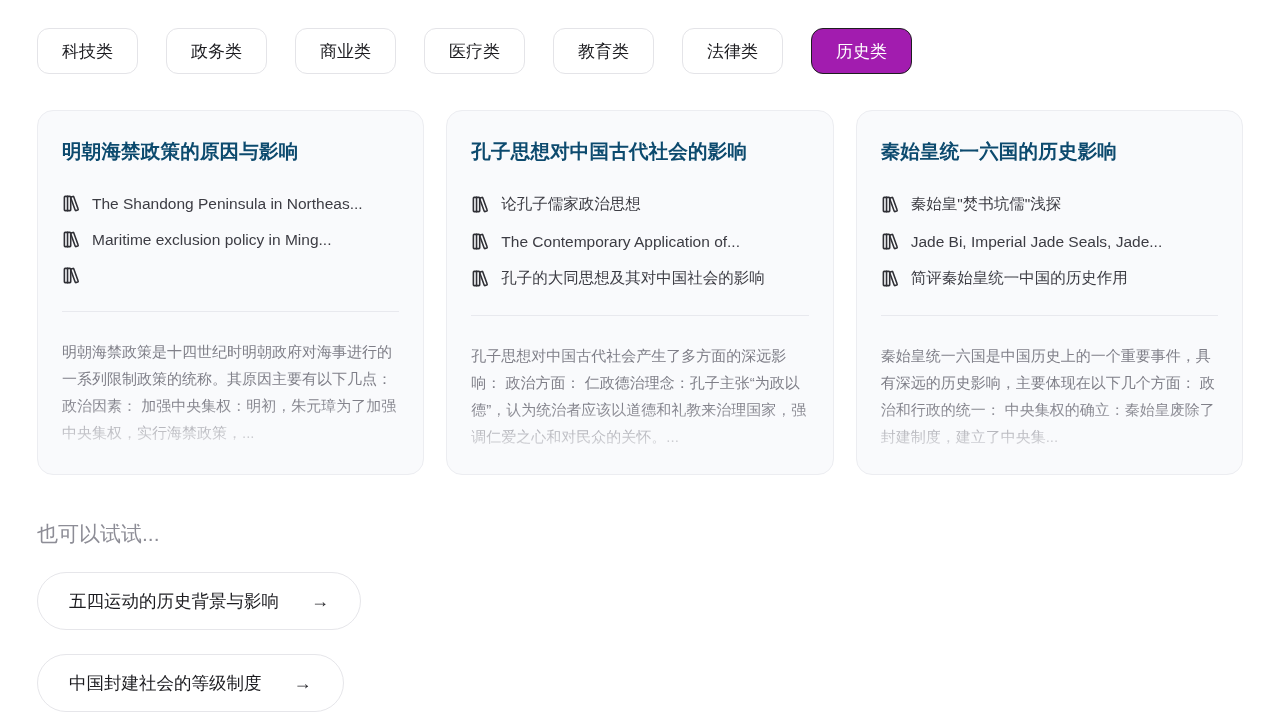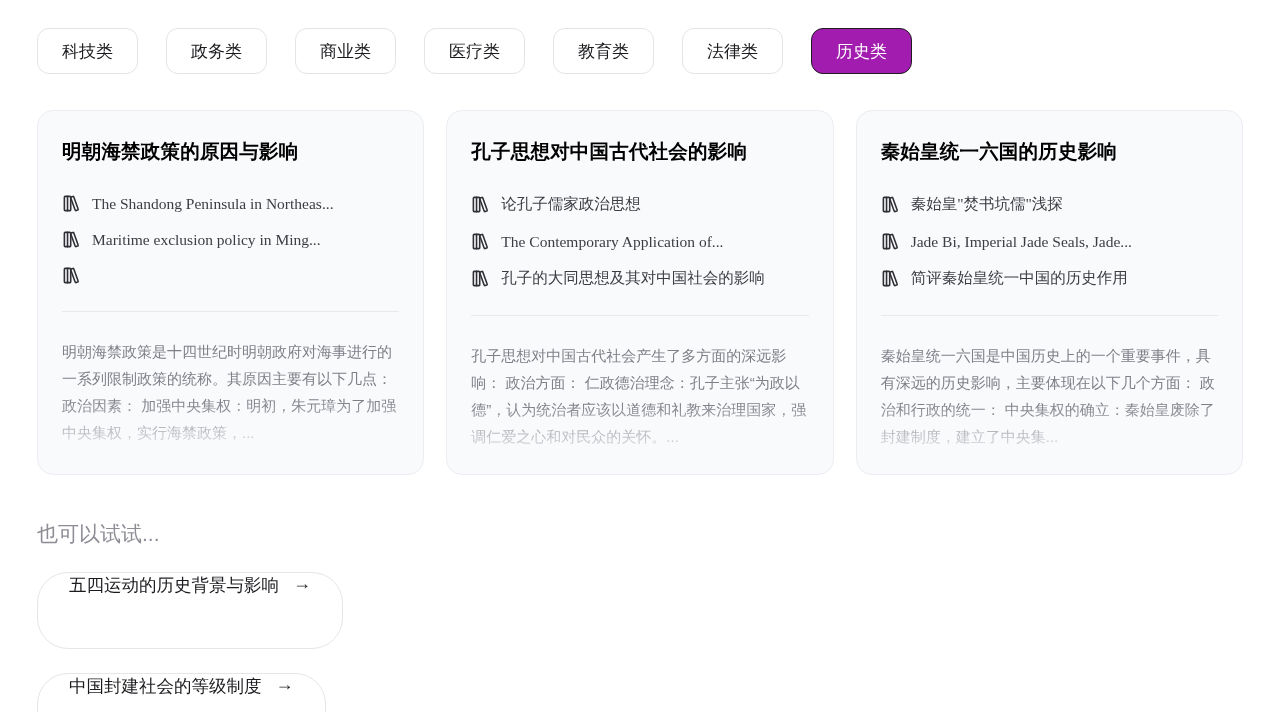--- a/index.html
+++ b/index.html
@@ -61,21 +61,21 @@
     border-radius: 16px;
     padding: 27px 24px 24px 24px;
     box-sizing: border-box;
     height: 365px;
     overflow: hidden;
     cursor: pointer;
   }
   .card-title {
     font-size: 19.5px;
     font-weight: 700;
-    color: #000000;
+    color: #0c4a6e;
     margin: 0 0 29px 0;
     letter-spacing: 0.2px;
     white-space: nowrap;
     overflow: hidden;
   }
   .ref-list {
     display: flex;
     flex-direction: column;
     gap: 17px;
   }
@@ -84,21 +84,20 @@
     align-items: center;
     gap: 11px;
     font-size: 15.5px;
     color: #3c3c43;
     white-space: nowrap;
     overflow: hidden;
   }
   .ref-item .txt {
     overflow: hidden;
     text-overflow: ellipsis;
-    font-family: Liberation Serif, serif;
   }
   .ref-icon {
     flex: 0 0 auto;
     width: 19px;
     height: 19px;
     color: #2f2f35;
   }
   .card-divider {
     border: none;
     border-top: 1px solid #e8e9ee;
@@ -116,24 +115,24 @@
   }
 
   
   .try-label {
     margin-top: 45px;
     font-size: 21px;
     color: #8d8d96;
   }
   .suggestion {
     margin-top: 24px;
-    height: 77px;
+    height: 58px;
     display: inline-flex;
-    align-items: flex-start;
-    gap: 14px;
+    align-items: center;
+    gap: 32px;
     padding: 0 31px;
     background: #ffffff;
     border: 1px solid #e6e6ea;
     border-radius: 31px;
     font-size: 17.5px;
     color: #1b1b1f;
     cursor: pointer;
     box-sizing: border-box;
   }
   .suggestion-row { display: block; }

